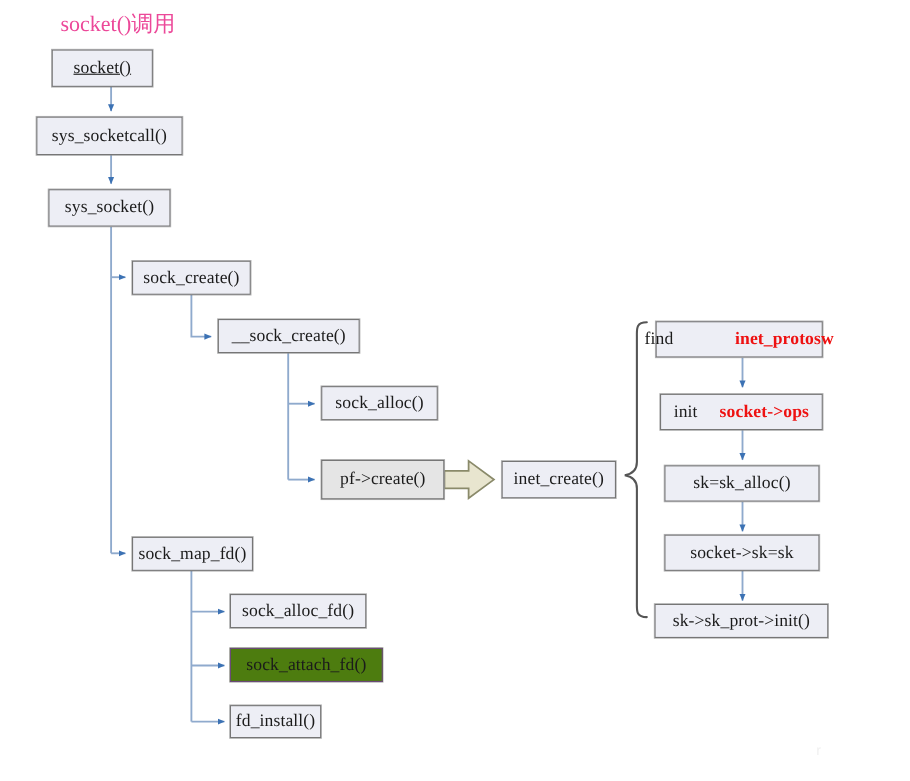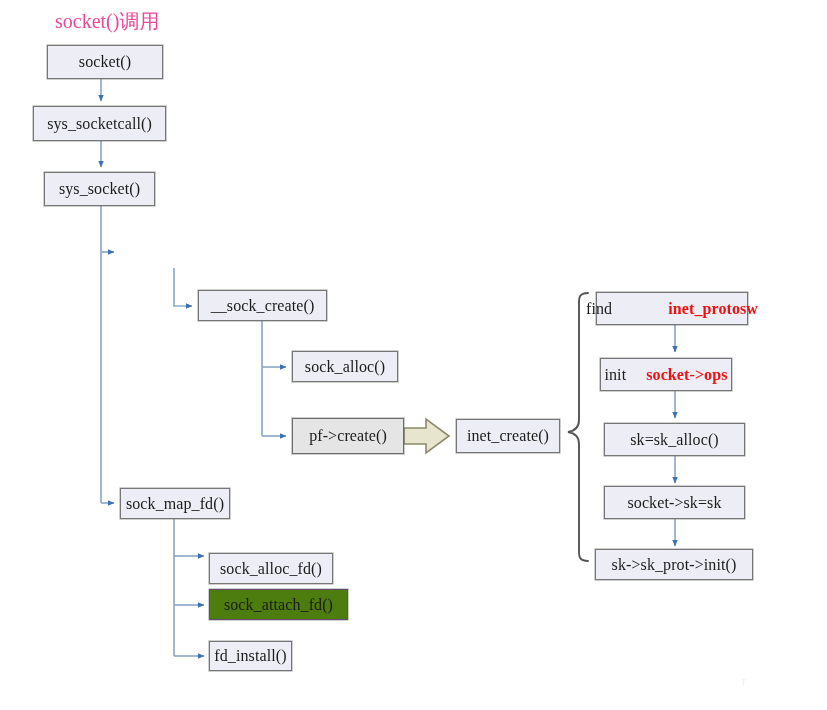--- a/index.html
+++ b/index.html
@@ -112,32 +112,35 @@
       <path d="M588,293
                C578,293 579,299 579,306
                L579,420 C579,428 574,431 568,432
                C574,433 579,436 579,444
                L579,548 C579,555 578,561 588,561"></path>
     </g>
   </svg>
 
   <div class="caption" style="left:55px; top:8px;">socket()调用</div>
 
-  <div class="node" style="left:47px;  top:45px;  width:116px; height:34px;">
+  <div class="node" style="left:47px;  top:45px;  width:92px; height:34px;text-decoration:underline;">
     <span>socket()</span>
   </div>
 
   <div class="node" style="left:33px;  top:106px; width:133px; height:35px;">
     <span>sys_socketcall()</span>
   </div>
 
   <div class="node" style="left:44px;  top:172px; width:111px; height:34px;">
     <span>sys_socket()</span>
   </div>
 
+  <div class="node" style="left:120px; top:237px; width:108px; height:31px;">
+    <span>sock_create()</span>
+  </div>
 
   <div class="node" style="left:198px; top:290px; width:129px; height:31px;">
     <span>__sock_create()</span>
   </div>
 
   <div class="node" style="left:292px; top:351px; width:106px; height:31px;">
     <span>sock_alloc()</span>
   </div>
 
   <div class="node blue" style="left:292px; top:418px; width:112px; height:36px;">
@@ -145,38 +148,38 @@
   </div>
 
   <div class="node" style="left:456px; top:419px; width:104px; height:34px;">
     <span>inet_create()</span>
   </div>
 
   <div class="node" style="left:120px; top:488px; width:110px; height:31px;">
     <span>sock_map_fd()</span>
   </div>
 
-  <div class="node" style="left:209px; top:553px; width:124px; height:31px;">
+  <div class="node" style="left:209px; top:540px; width:124px; height:31px;">
     <span>sock_alloc_fd()</span>
   </div>
 
   <div class="node purple" style="left:209px; top:589px; width:139px; height:31px;">
     <span>sock_attach_fd()</span>
   </div>
 
   <div class="node" style="left:209px; top:641px; width:83px; height:30px;">
     <span>fd_install()</span>
   </div>
 
   <div class="node" style="left:596px; top:292px; width:152px; height:33px;gap:36px;">
     <span>find </span>
       <span class="kw">inet_protosw</span>
   </div>
 
-  <div class="node" style="left:600px; top:358px; width:132px; height:33px;text-align:center;">
+  <div class="node" style="left:600px; top:358px; width:148px; height:33px;text-align:center;">
     <span>init </span>
       <span class="kw">socket-&gt;ops</span>
   </div>
 
   <div class="node" style="left:604px; top:423px; width:141px; height:33px;">
     <span>sk=sk_alloc()</span>
   </div>
 
   <div class="node" style="left:604px; top:486px; width:141px; height:33px;">
     <span>socket-&gt;sk=sk</span>

